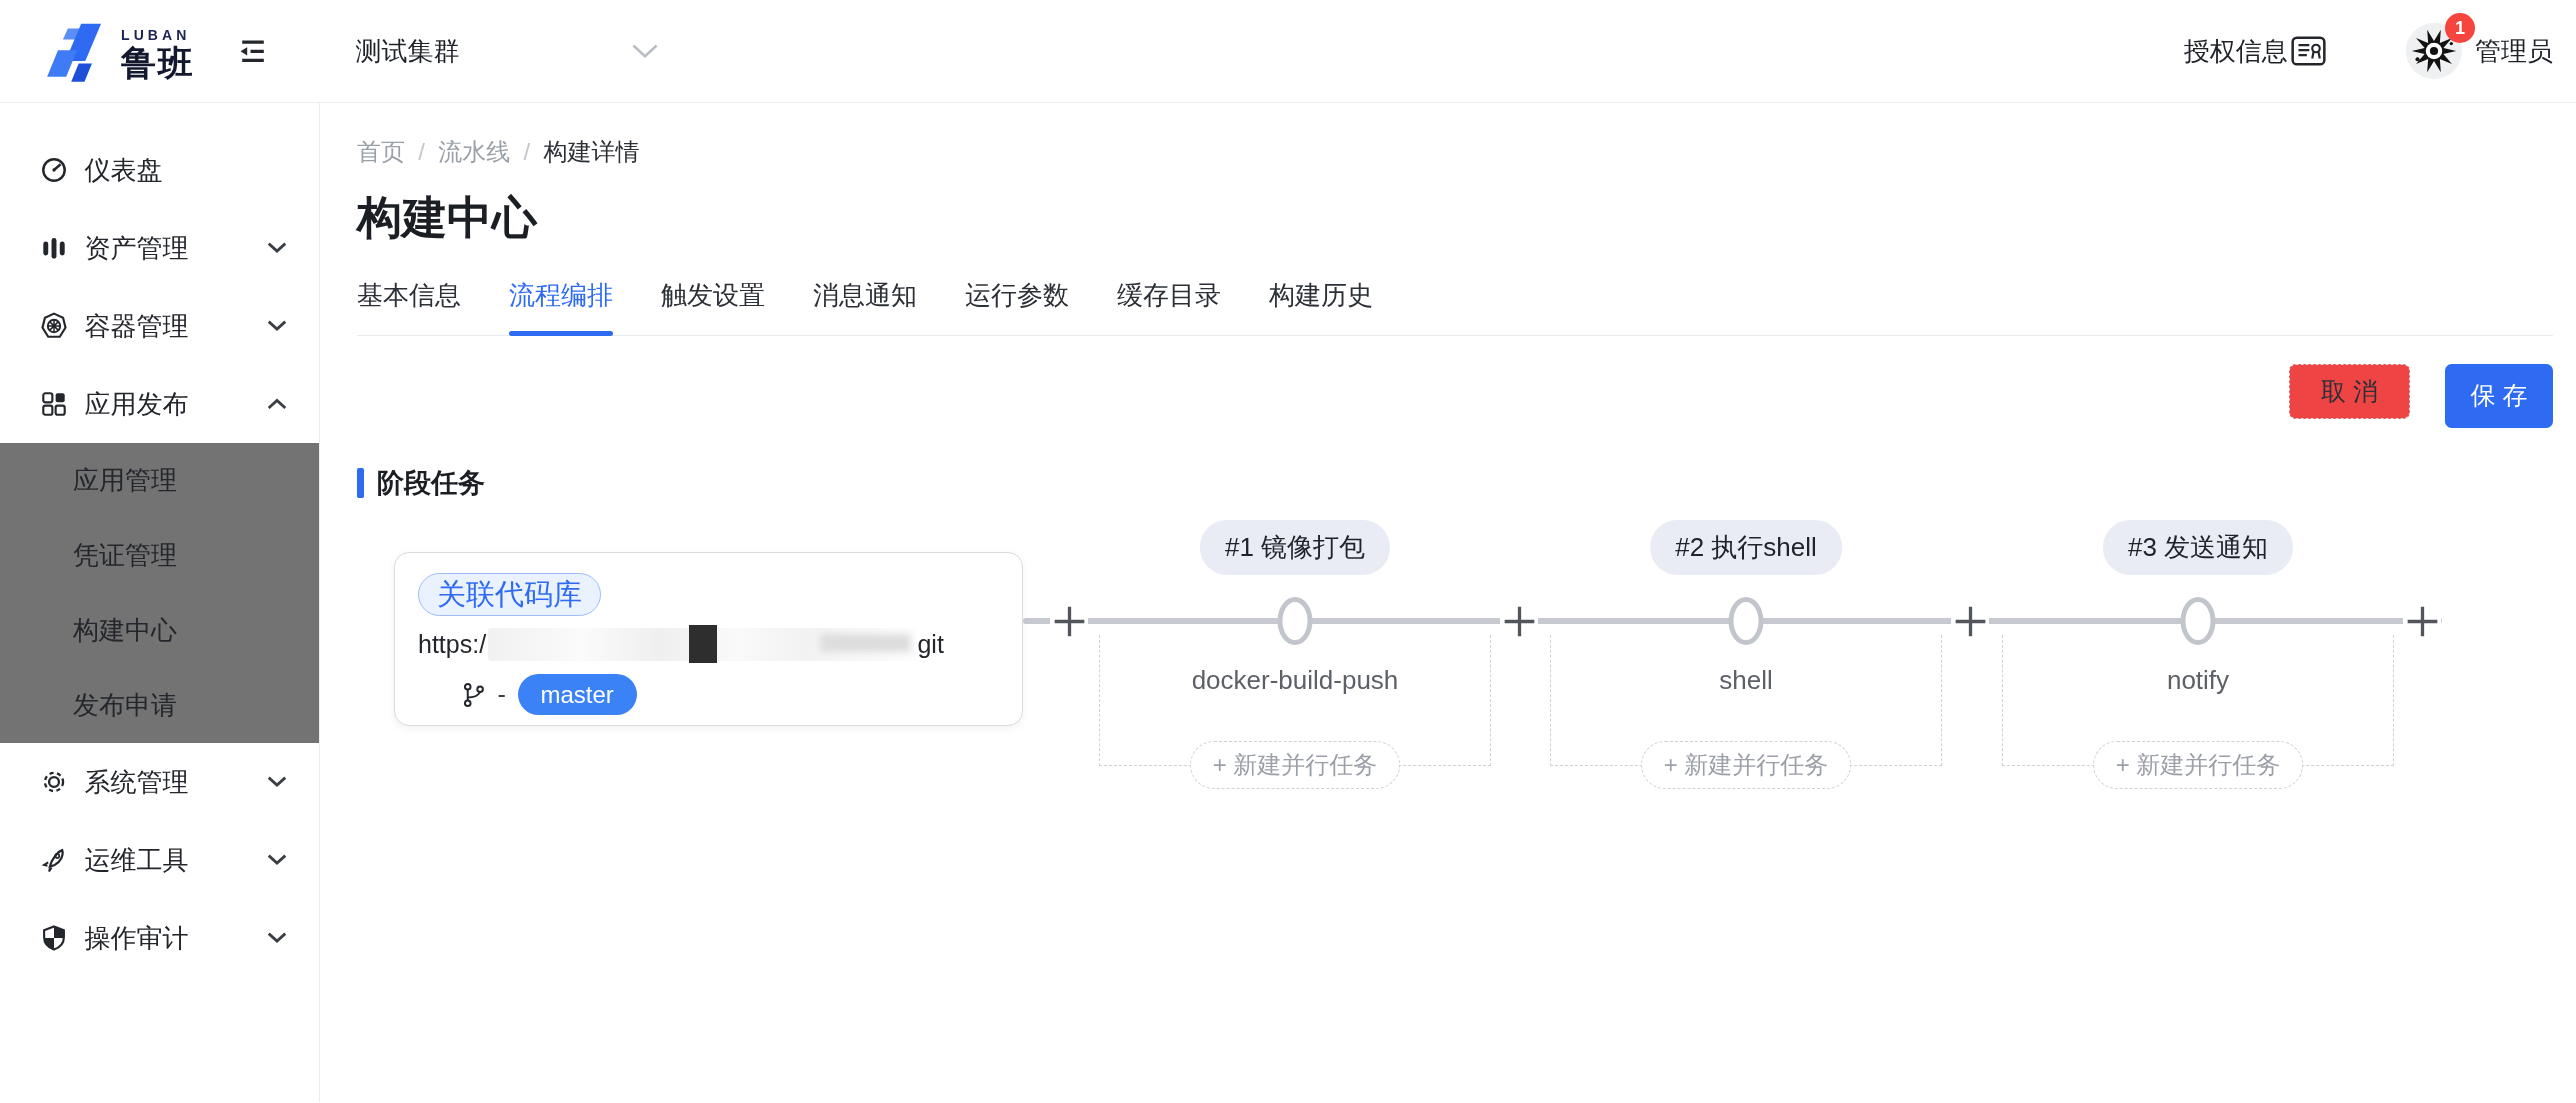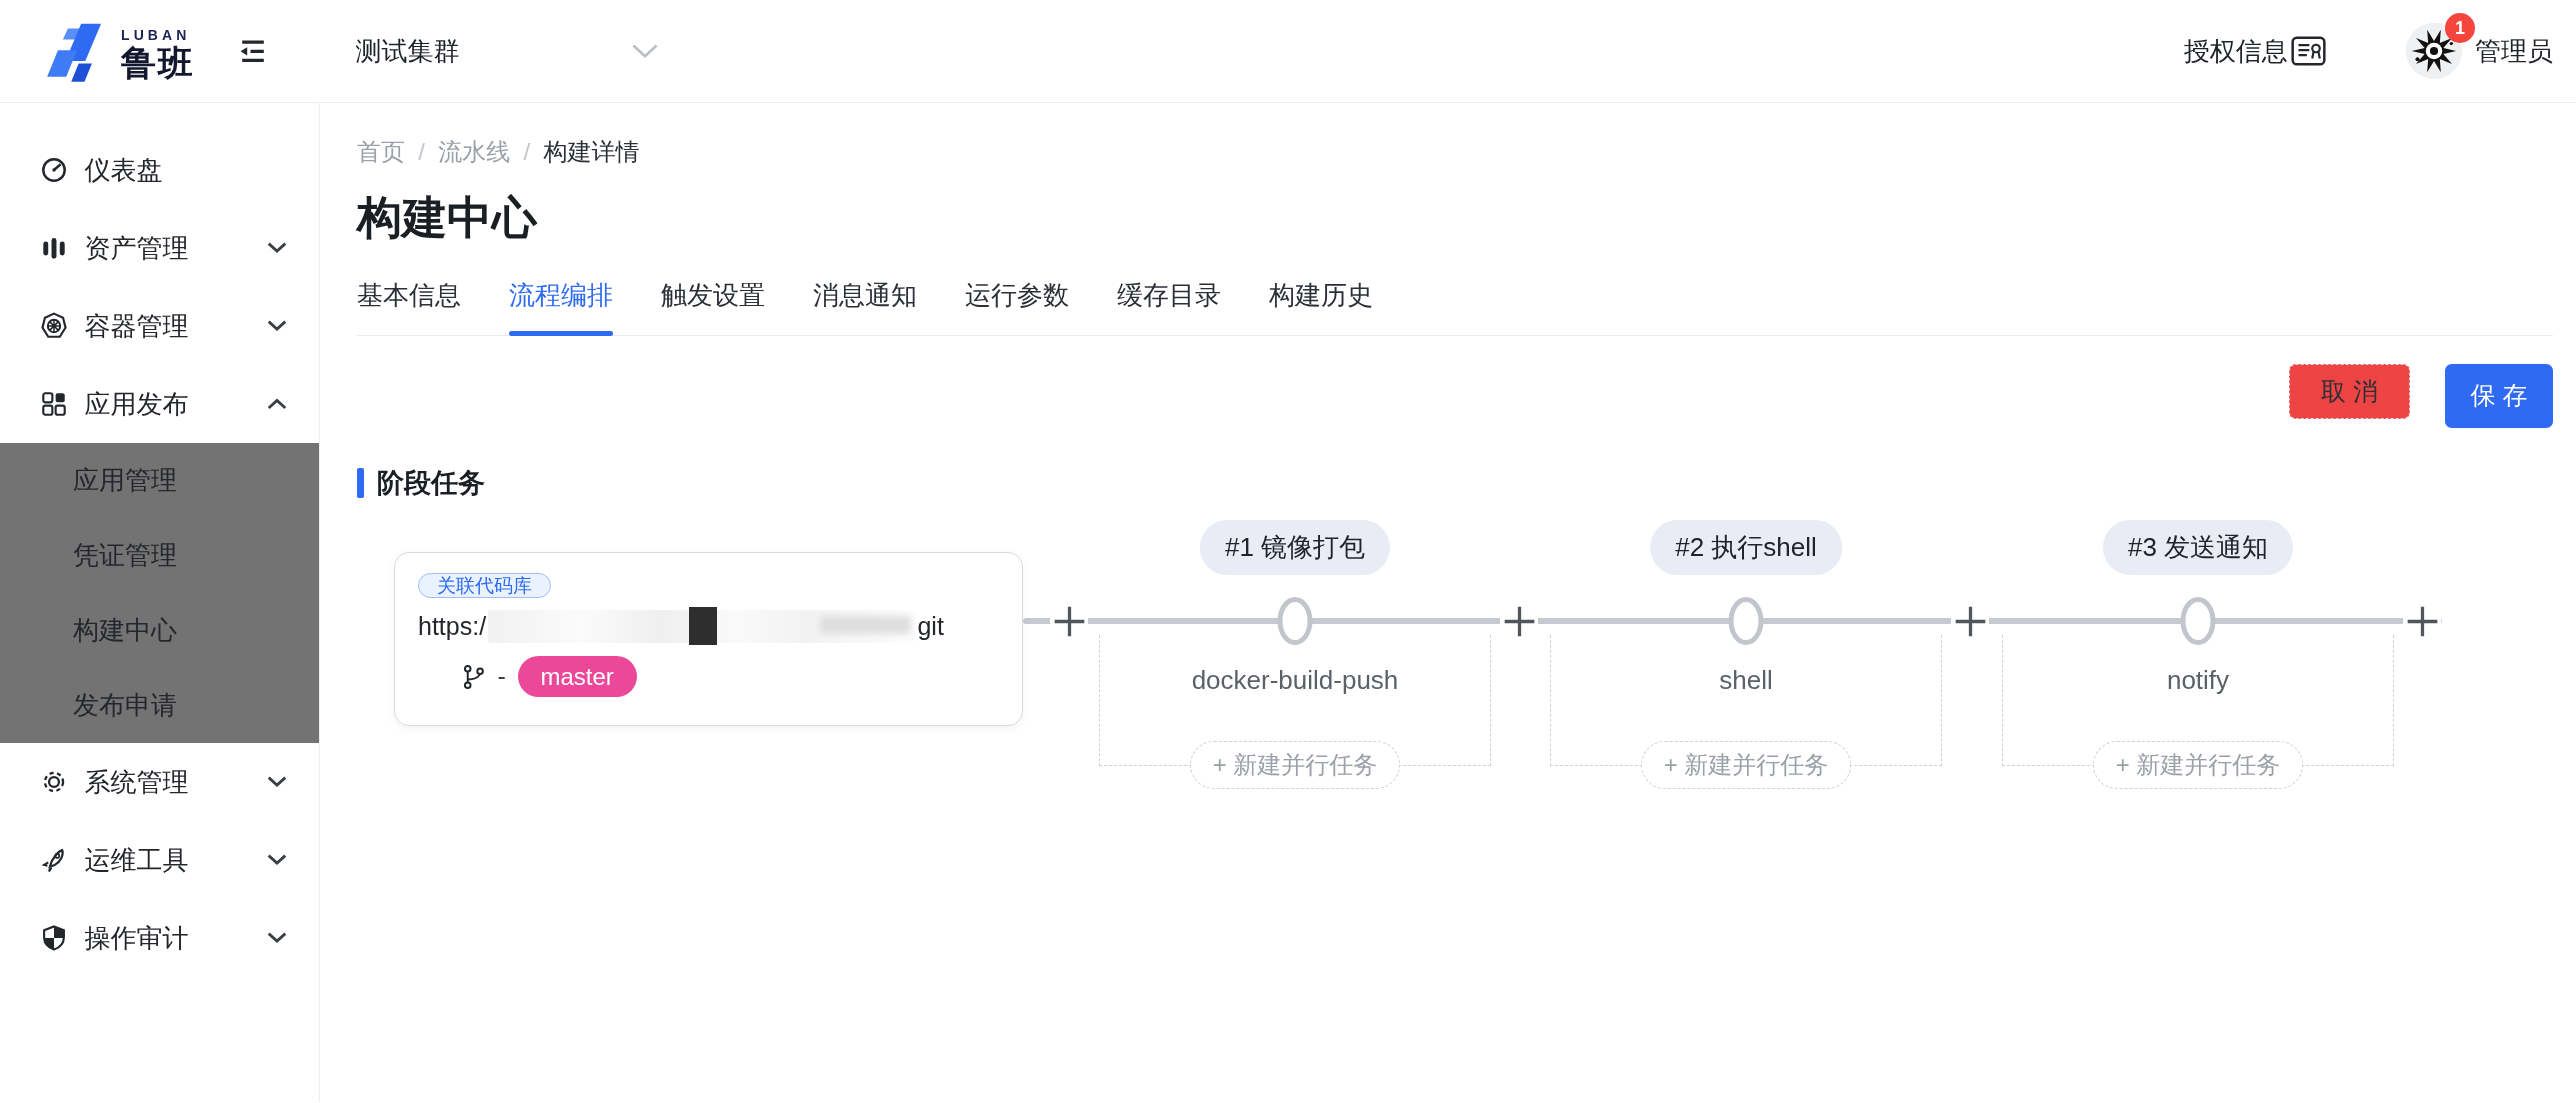--- a/index.html
+++ b/index.html
@@ -55,27 +55,27 @@
   .flow-line { position:absolute; left:666px; top:106px; width:1419px; height:5.8px; background:#c6c9cf; border-radius:3.3px; }
   .plus { position:absolute; top:90px; width:38px; height:38px; background:#fff; display:flex; align-items:center; justify-content:center; cursor:pointer; transform:translateX(-50%); }
   .node { position:absolute; top:85px; width:35px; height:48px; border:5.8px solid #c2c6cc; border-radius:50%; background:#fff; transform:translateX(-50%); cursor:pointer; }
   .stage-badge { position:absolute; top:8.3px; transform:translateX(-50%); height:55px; padding:0 25px; background:#e9ecf4; border-radius:27px; display:flex; align-items:center; font-size:26px; color:#20242a; white-space:nowrap; }
   .bracket { position:absolute; top:123px; height:131px; border:1.7px dashed #ced2d8; border-top:none; }
   .task-name { margin-top:30px; text-align:center; font-size:26px; color:#5c6168; cursor:pointer; }
   .add-parallel { position:absolute; left:50%; bottom:0; transform:translate(-50%,50%); height:48px; padding:0 21.6px; background:#fff; border:1.7px dashed #ced1d6; border-radius:25px; display:flex; align-items:center; font-size:24px; color:#9b9fa7; white-space:nowrap; cursor:pointer; }
 
   
   .repo-card { position:absolute; left:37px; top:40px; width:629px; height:174px; background:#fff; border:1.7px solid #d8dade; border-radius:15px; box-shadow:0 2.5px 8.3px rgba(0,0,0,.05); padding:20px 23px; }
-  .repo-tag { display:inline-flex; height:25px; padding:0 18px; border:1.7px solid #9dbdf9; background:#eaf2ff; color:#2e6bf2; border-radius:22.4px; font-size:19px; align-items:center; }
+  .repo-tag { display:inline-flex; height:43px; padding:0 18px; border:1.7px solid #9dbdf9; background:#eaf2ff; color:#2e6bf2; border-radius:22.4px; font-size:29px; align-items:center; }
   .repo-url { margin-top:11.6px; display:flex; align-items:center; font-size:25px; color:#23262b; font-weight:500; }
   .redact { position:relative; width:428px; height:33px; margin:0 1.7px; border-radius:3.3px; background:linear-gradient(90deg,#f1f1f1 0%,#fbfbfb 22%,#efefef 40%,#fafafa 58%,#f2f2f2 74%,#fdfdfd 100%); filter:blur(0.4px); }
   .redact-block { position:absolute; left:47%; top:-2.5px; width:28px; height:38px; background:#2e2e2e; filter:none; }
   .redact-ghost { position:absolute; right:5px; top:6.6px; width:91px; height:18px; background:#dedede; border-radius:3.3px; filter:blur(3.3px); }
   .repo-branch { margin-top:13.3px; display:flex; align-items:center; gap:11.6px; padding-left:43px; font-size:25px; color:#3a3f45; }
-  .branch-pill { height:41px; padding:0 23px; background:#ec4899; color:#fff; border-radius:21px; display:flex; align-items:center; font-size:24px; }
+  .branch-pill { height:41px; padding:0 23px; background:#3b82f6; color:#fff; border-radius:21px; display:flex; align-items:center; font-size:24px; }
 </style>
 </head>
 <body>
 
 <header class="topbar">
   <div class="logo">
     <svg width="73" height="68" viewBox="0 0 88 82">
       <path d="M30 14 h15 l-6 13 h-15 z" fill="#5b8ef7"></path>
       <path d="M46 8 h24 l-19 45 h-24 z" fill="#2e6bf2"></path>
       <path d="M18 40 h23 l-13 32 h-23 z" fill="#3f7bf5"></path>

